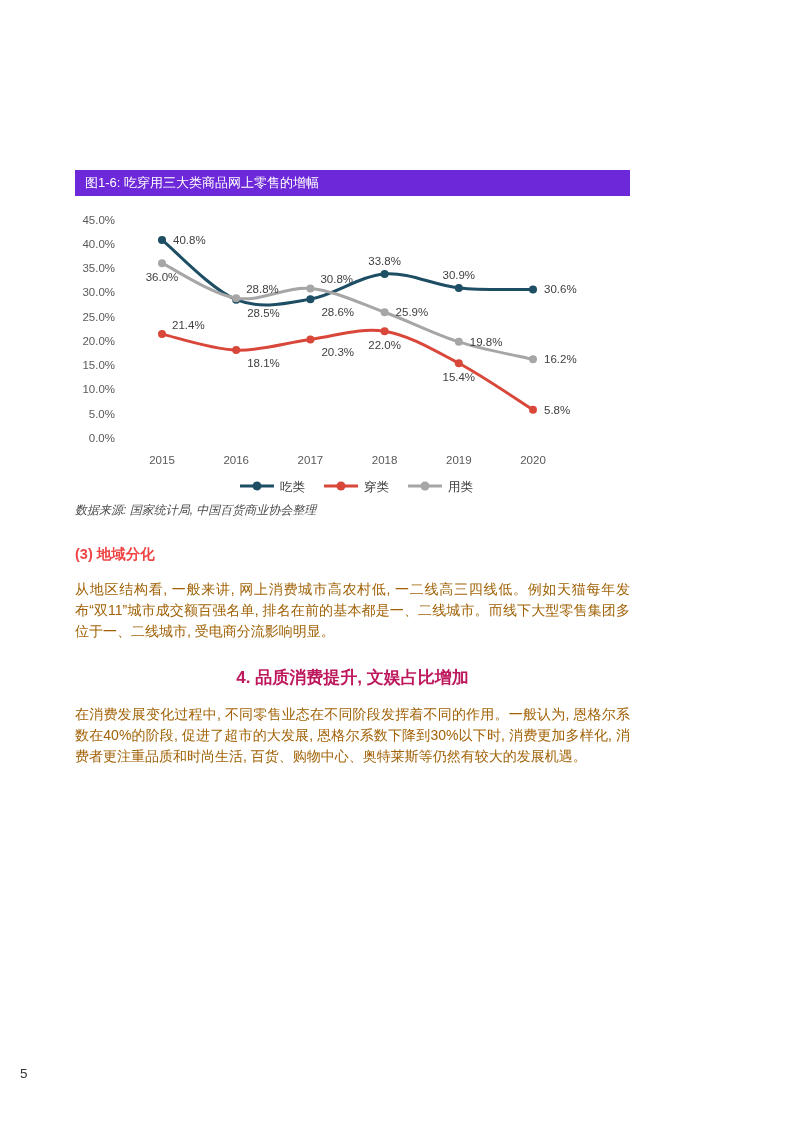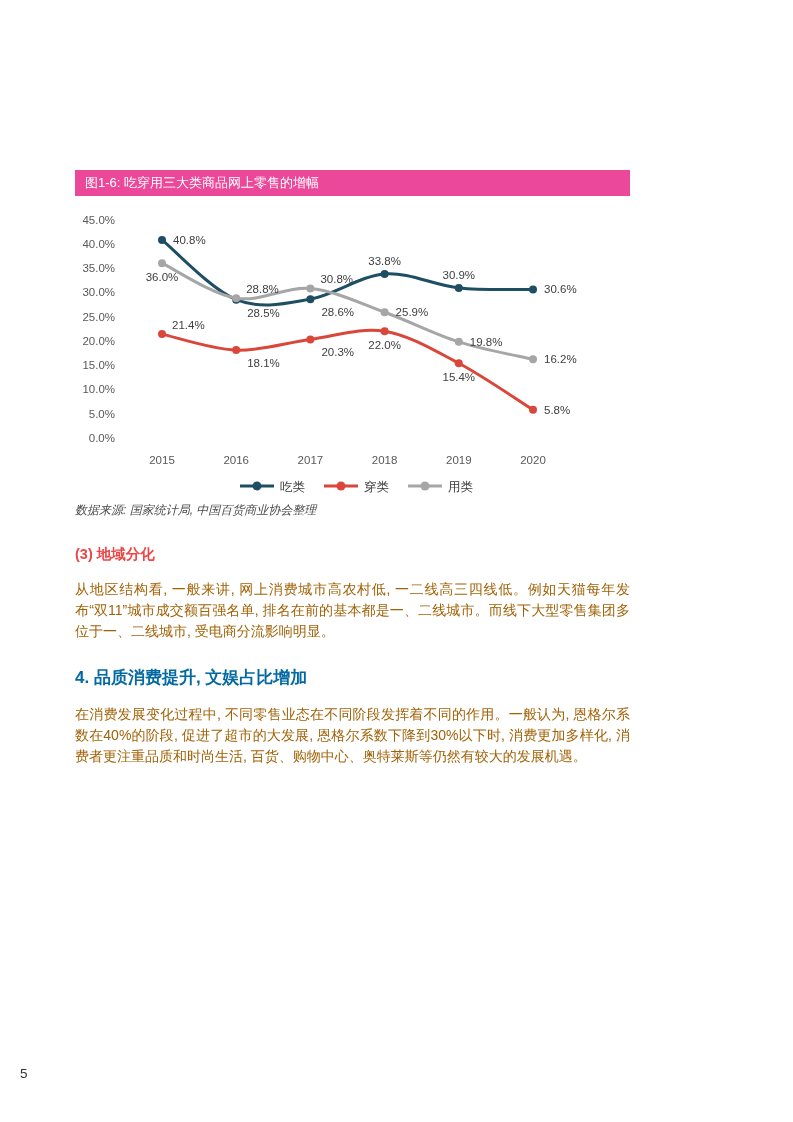--- a/index.html
+++ b/index.html
@@ -3,27 +3,27 @@
 <meta charset="utf-8">
 <style>
   html,body{margin:0;padding:0;}
   body{
     width:793px;height:1122px;background:#ffffff;position:relative;
     font-family:"Liberation Sans","DejaVu Sans",sans-serif;
     -webkit-font-smoothing:antialiased;
   }
   .content{position:absolute;left:75px;top:170px;width:555px;}
   .chart-header{
-    background:#ec4899;color:#ffffff;font-size:13px;height:26px;line-height:26px;
+    background:#6d28d9;color:#ffffff;font-size:13px;height:26px;line-height:26px;
     padding-left:10px;box-sizing:border-box;white-space:nowrap;overflow:hidden;
   }
   .chart-svg{display:block;}
   .source-note{font-style:italic;font-size:12px;color:#4a4a4a;margin-top:6px;}
   .h-sub{font-size:14.5px;font-weight:bold;color:#ef4444;margin:26px 0 0 0;}
-  .h-main{font-size:17px;font-weight:bold;color:#0369a1;margin:24px 0 0 0;}
+  .h-main{font-size:17px;font-weight:bold;color:#be185d;margin:24px 0 0 0;text-align:center;}
   .para{font-size:14px;line-height:21px;color:#a16207;text-align:justify;margin:15px 0 0 0;}
   .page-number{position:absolute;left:20px;top:1066px;font-size:13.5px;color:#333333;}
 </style>
 </head>
 <body>
 
 <div class="content">
 
   <div class="chart-block">
     <div class="chart-header">图1-6: 吃穿用三大类商品网上零售的增幅</div>

